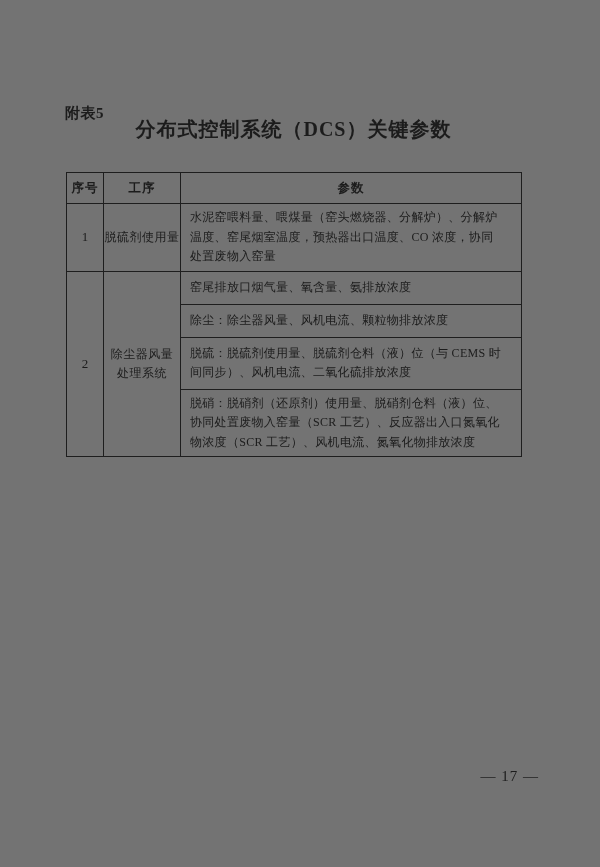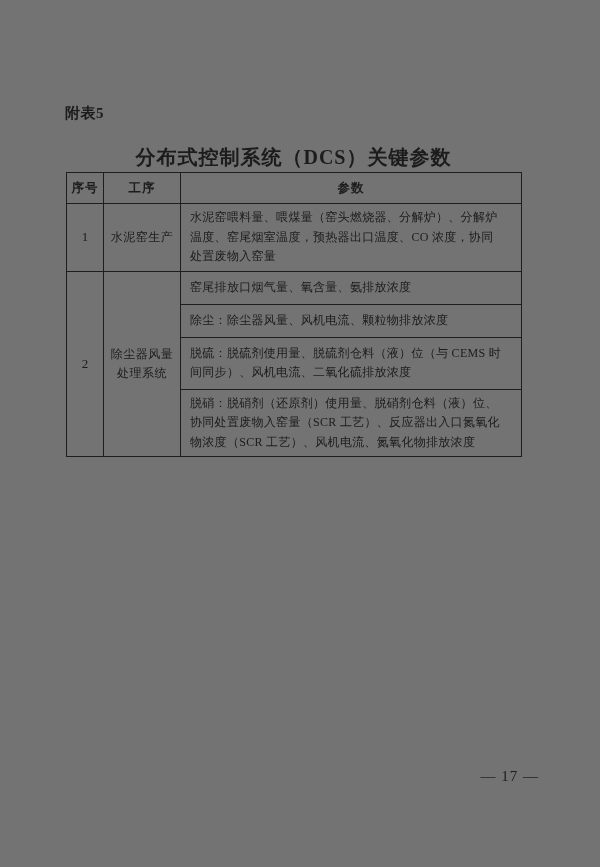--- a/index.html
+++ b/index.html
@@ -18,21 +18,21 @@
   }
   .doc-label {
     position: absolute;
     left: 65px; top: 104px;
     font-size: 15px;
     font-weight: bold;
     letter-spacing: 0.5px;
   }
   .doc-title {
     position: absolute;
-    left: 66px; top: 144px;
+    left: 66px; top: 116px;
     width: 455px;
     margin: 0;
     text-align: center;
     font-size: 20px;
     font-weight: bold;
     letter-spacing: 1px;
     white-space: nowrap;
   }
   table.dcs-table {
     position: absolute;
@@ -101,21 +101,21 @@
     <thead>
       <tr>
         <th>序号</th>
         <th>工序</th>
         <th>参数</th>
       </tr>
     </thead>
     <tbody>
       <tr class="r-h67">
         <td class="c-no">1</td>
-        <td class="c-proc">水泥窑生产</td>
+        <td class="c-proc">脱硫剂使用量</td>
         <td class="c-param">水泥窑喂料量、喂煤量（窑头燃烧器、分解炉）、分解炉温度、窑尾烟室温度，预热器出口温度、CO 浓度，协同处置废物入窑量</td>
       </tr>
       <tr class="r-h33">
         <td class="c-no" rowspan="4">2</td>
         <td class="c-proc" rowspan="4">除尘器风量
 处理系统</td>
         <td class="c-param">窑尾排放口烟气量、氧含量、氨排放浓度</td>
       </tr>
       <tr class="r-h33">
         <td class="c-param">除尘：除尘器风量、风机电流、颗粒物排放浓度</td>

